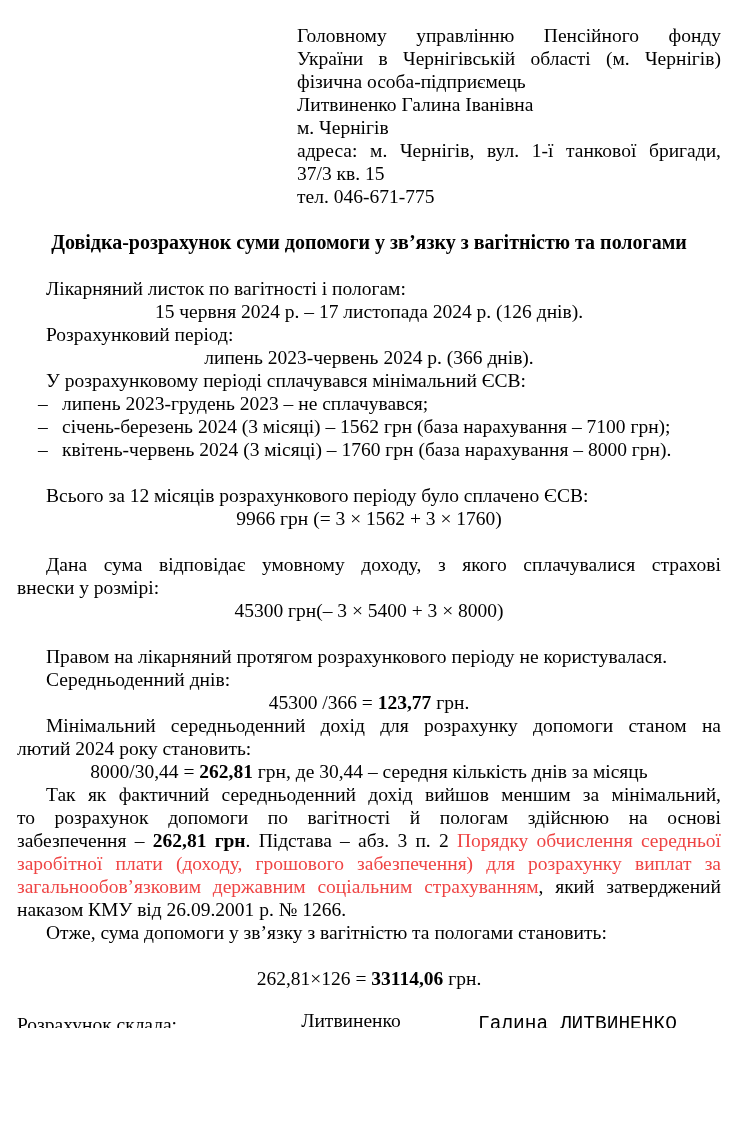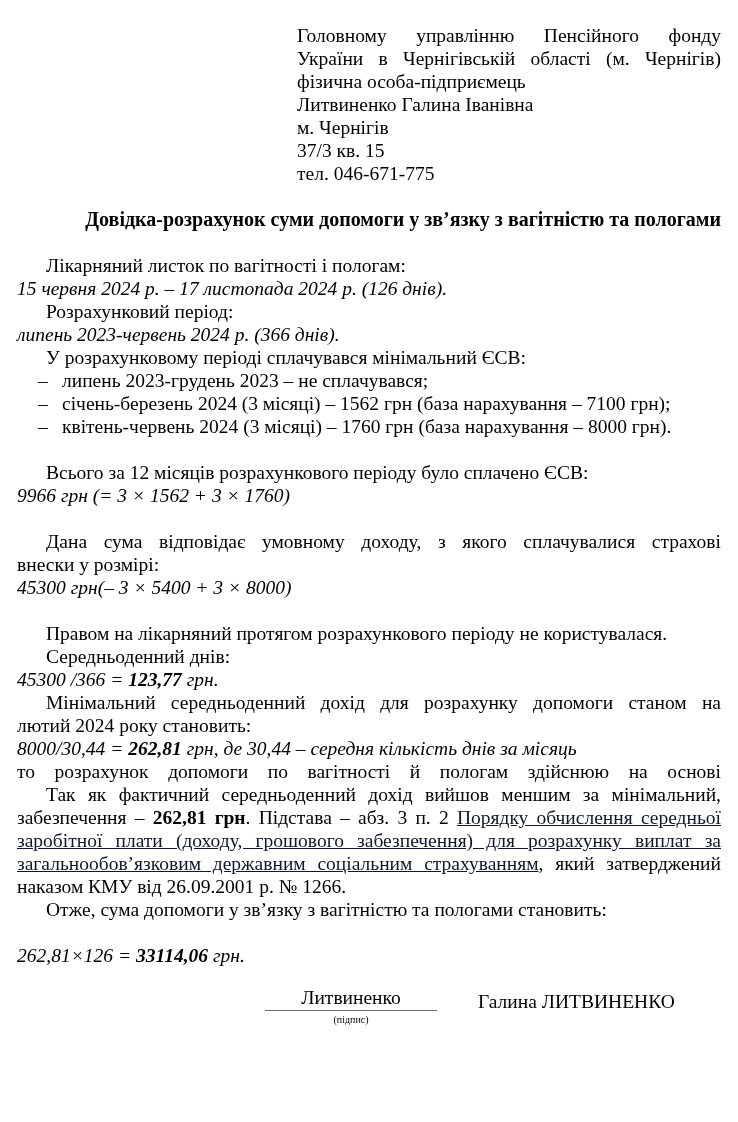--- a/index.html
+++ b/index.html
@@ -9,48 +9,49 @@
     box-sizing:border-box;
     padding:24px 17px 0 17px;
     background:#ffffff;
     font-family:"Liberation Serif","DejaVu Serif",serif;
     font-size:19.5px;line-height:23px;color:#000;
     overflow:hidden;
   }
   .line{min-height:23px;}
   .gap{height:23px;}
   .j{text-align:justify;text-align-last:justify;text-justify:inter-word;}
-  .center{font-style:italic;}
+  .center{text-align:center;}
   .indent{padding-left:29px;}
   .b{font-weight:bold;}
-  .title{font-weight:bold;text-align:right;font-size:20px;}
+  .title{font-weight:bold;text-align:center;font-size:20px;}
   .addr{margin-left:280px;width:424px;}
   .bullet{display:flex;}
   .bullet .dash{flex:0 0 24px;margin-left:21px;}
   .bullet .btxt{flex:1 1 auto;}
-  .link{color:#0f172a;text-decoration:underline;margin-top:28px;}
+  .link{color:#ef4444;margin-top:28px;}
   .sig{position:relative;height:96px;}
   .sig-label{position:absolute;left:0;top:0;}
   .sig-center{position:absolute;left:248px;top:-4px;width:172px;text-align:center;}
   .sig-name{border-bottom:1.5px solid #6b6b6b;padding-bottom:1px;}
   .sig-cap{font-size:10px;line-height:18px;}
-  .sig-right{position:absolute;left:461px;top:0;}
+  .sig-right{position:absolute;left:461px;top:0;font-family:Liberation Mono, monospace;}
   .sig-date{position:absolute;left:0;top:39px;}
 </style>
 </head>
 <body>
 
 <div class="page">
 
   <div class="addr">
     <div class="line j">Головному управлінню Пенсійного фонду</div>
     <div class="line j">України в Чернігівській області (м. Чернігів)</div>
     <div class="line">фізична особа-підприємець</div>
     <div class="line">Литвиненко Галина Іванівна</div>
     <div class="line">м. Чернігів</div>
+    <div class="line j">адреса: м. Чернігів, вул. 1-ї танкової бригади,</div>
     <div class="line">37/3 кв. 15</div>
     <div class="line">тел. 046-671-775</div>
   </div>
 
   <div class="gap"></div>
   <div class="line title">Довідка-розрахунок суми допомоги у зв’язку з вагітністю та пологами</div>
   <div class="gap"></div>
 
   <div class="line indent">Лікарняний листок по вагітності і пологам:</div>
   <div class="line center">15 червня 2024 р. – 17 листопада 2024 р. (126 днів).</div>
@@ -89,41 +90,42 @@
   <div class="line center">
     <span>45300 /366 = </span><span class="b">123,77</span><span> грн.</span>
   </div>
 
   <div class="line indent j">Мінімальний середньоденний дохід для розрахунку допомоги станом на</div>
   <div class="line">лютий 2024 року становить:</div>
   <div class="line center">
     <span>8000/30,44 = </span><span class="b">262,81</span><span> грн, де 30,44 – середня кількість днів за місяць</span>
   </div>
 
+  <div class="line indent j">Так як фактичний середньоденний дохід вийшов меншим за мінімальний,</div>
   <div class="line j">то розрахунок допомоги по вагітності й пологам здійснюю на основі</div>
-  <div class="line indent j">Так як фактичний середньоденний дохід вийшов меншим за мінімальний,</div>
   <div class="line j">
     <span>забезпечення – </span><span class="b">262,81 грн</span><span>. Підстава – абз. 3 п. 2 </span><span class="link">Порядку обчислення середньої</span>
   </div>
   <div class="line j">
     <span class="link">заробітної плати (доходу, грошового забезпечення) для розрахунку виплат за</span>
   </div>
   <div class="line j">
     <span class="link">загальнообов’язковим державним соціальним страхуванням</span><span>, який затверджений</span>
   </div>
   <div class="line">наказом КМУ від 26.09.2001 р. № 1266.</div>
 
   <div class="line indent">Отже, сума допомоги у зв’язку з вагітністю та пологами становить:</div>
   <div class="gap"></div>
   <div class="line center">
     <span>262,81×126 = </span><span class="b">33114,06</span><span> грн.</span>
   </div>
   <div class="gap"></div>
 
   <div class="sig">
+    <div class="sig-label">Розрахунок склала:</div>
     <div class="sig-center">
       <div class="sig-name">Литвиненко</div>
       <div class="sig-cap">(підпис)</div>
     </div>
     <div class="sig-right">Галина ЛИТВИНЕНКО</div>
     <div class="sig-date">16.07.2024</div>
   </div>
 
 </div>
 

